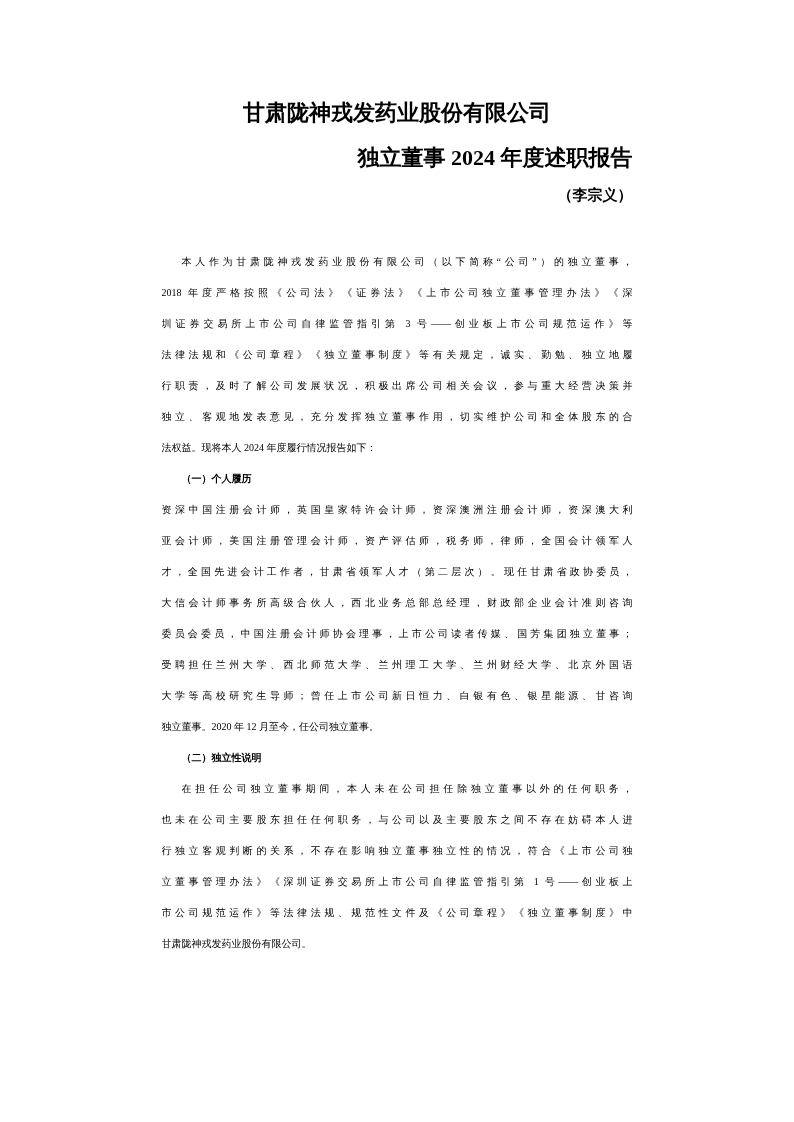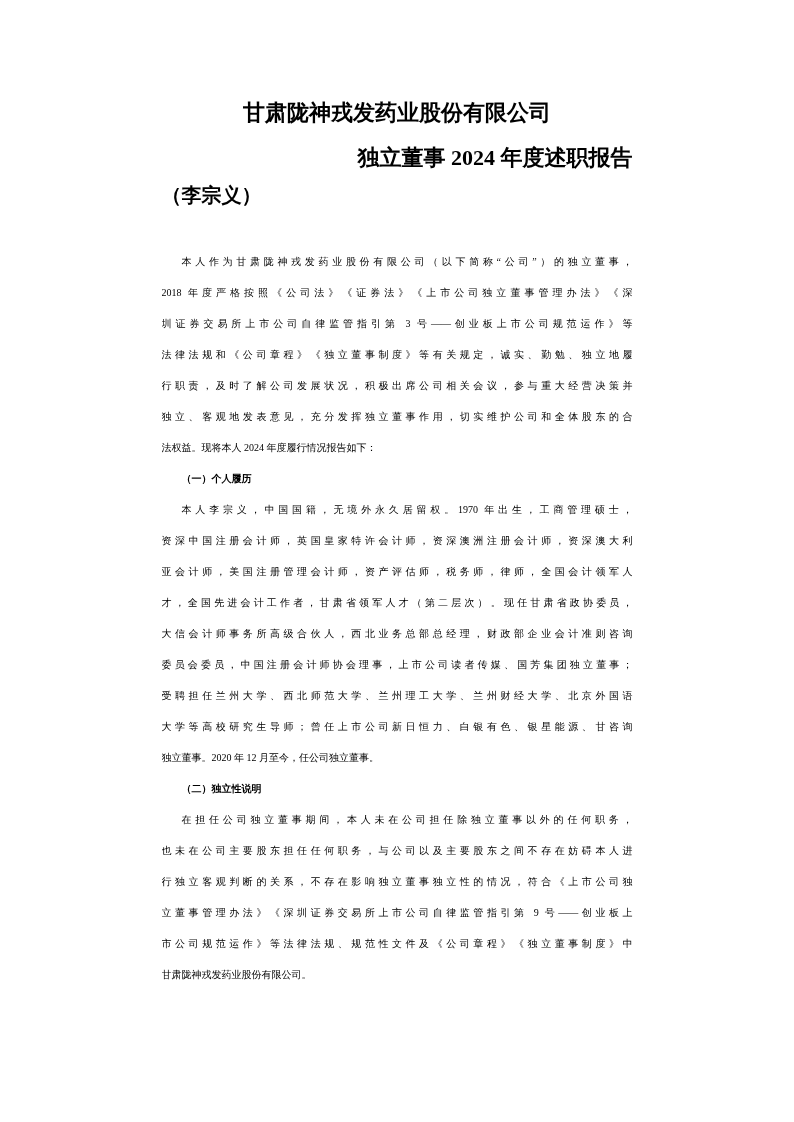--- a/index.html
+++ b/index.html
@@ -26,23 +26,23 @@
     font-weight: bold;
     text-align: center;
     line-height: 26px;
   }
   .doc-title.second {
     margin-top: 19px;
     text-align: right;
   }
   .doc-subtitle {
     margin-top: 14px;
-    font-size: 20px;
+    font-size: 15px;
     font-weight: bold;
-    text-align: left;
+    text-align: right;
     line-height: 20px;
   }
   .doc-body {
     margin-top: 41px;
   }
   .line {
     font-size: 10px;
     line-height: 31px;
     height: 31px;
     overflow: hidden;
@@ -72,31 +72,30 @@
     <div class="doc-subtitle">（李宗义）</div>
     <div class="doc-body">
         <div class="line first">本人作为甘肃陇神戎发药业股份有限公司（以下简称“公司”）的独立董事，</div>
         <div class="line">2018 年度严格按照《公司法》《证券法》《上市公司独立董事管理办法》《深</div>
         <div class="line">圳证券交易所上市公司自律监管指引第 3 号——创业板上市公司规范运作》等</div>
         <div class="line">法律法规和《公司章程》《独立董事制度》等有关规定，诚实、勤勉、独立地履</div>
         <div class="line">行职责，及时了解公司发展状况，积极出席公司相关会议，参与重大经营决策并</div>
         <div class="line">独立、客观地发表意见，充分发挥独立董事作用，切实维护公司和全体股东的合</div>
         <div class="line last">法权益。现将本人 2024 年度履行情况报告如下：</div>
         <div class="line heading level-2">（一）个人履历</div>
-        <div class="line first">本人李宗义，中国国籍，无境外永久居留权。1970 年出生，工商管理硕士，</div>
         <div class="line">资深中国注册会计师，英国皇家特许会计师，资深澳洲注册会计师，资深澳大利</div>
         <div class="line">亚会计师，美国注册管理会计师，资产评估师，税务师，律师，全国会计领军人</div>
         <div class="line">才，全国先进会计工作者，甘肃省领军人才（第二层次）。现任甘肃省政协委员，</div>
         <div class="line">大信会计师事务所高级合伙人，西北业务总部总经理，财政部企业会计准则咨询</div>
         <div class="line">委员会委员，中国注册会计师协会理事，上市公司读者传媒、国芳集团独立董事；</div>
         <div class="line">受聘担任兰州大学、西北师范大学、兰州理工大学、兰州财经大学、北京外国语</div>
         <div class="line">大学等高校研究生导师；曾任上市公司新日恒力、白银有色、银星能源、甘咨询</div>
         <div class="line last">独立董事。2020 年 12 月至今，任公司独立董事。</div>
         <div class="line heading level-2">（二）独立性说明</div>
         <div class="line first">在担任公司独立董事期间，本人未在公司担任除独立董事以外的任何职务，</div>
         <div class="line">也未在公司主要股东担任任何职务，与公司以及主要股东之间不存在妨碍本人进</div>
         <div class="line">行独立客观判断的关系，不存在影响独立董事独立性的情况，符合《上市公司独</div>
-        <div class="line">立董事管理办法》《深圳证券交易所上市公司自律监管指引第 9 号——创业板上</div>
+        <div class="line">立董事管理办法》《深圳证券交易所上市公司自律监管指引第 1 号——创业板上</div>
         <div class="line">市公司规范运作》等法律法规、规范性文件及《公司章程》《独立董事制度》中</div>
         <div class="line last">甘肃陇神戎发药业股份有限公司。</div>
       </div>
   </div>
 </div>
 
 </body></html>

